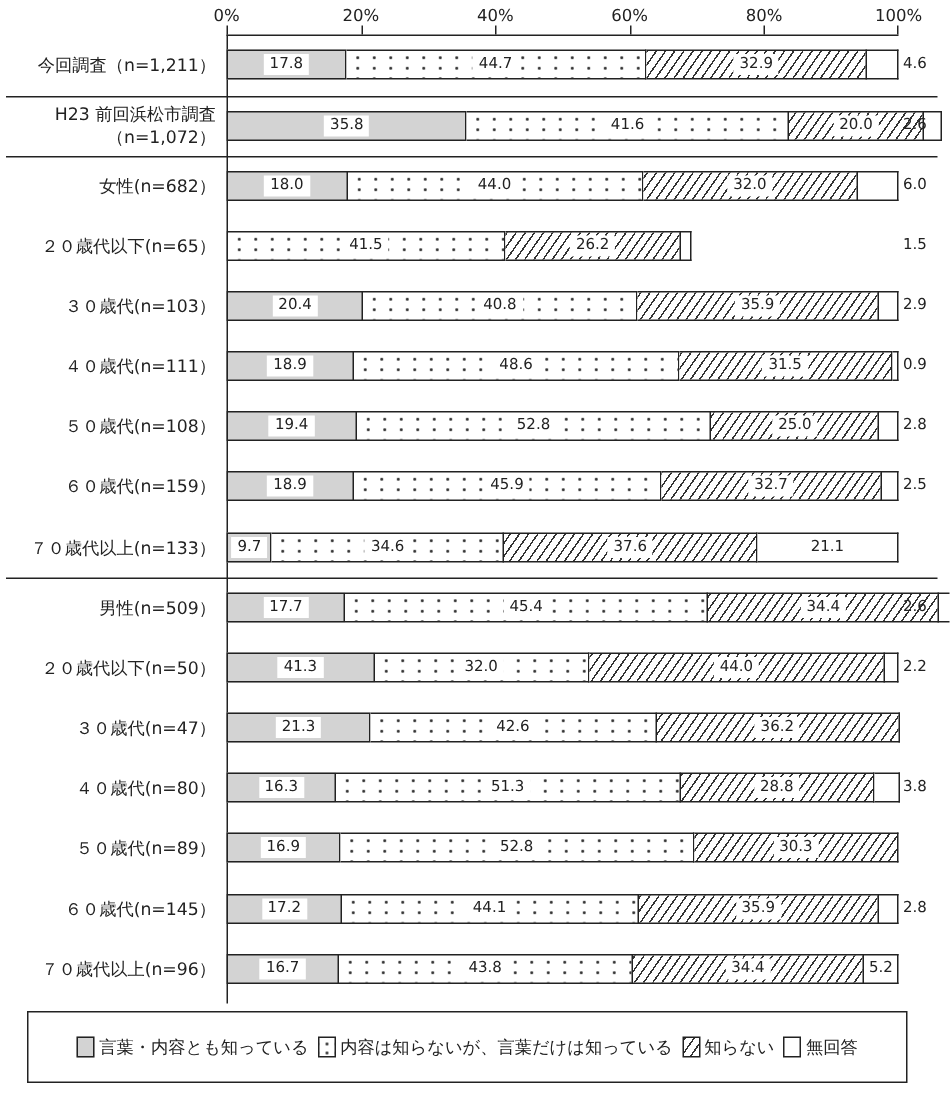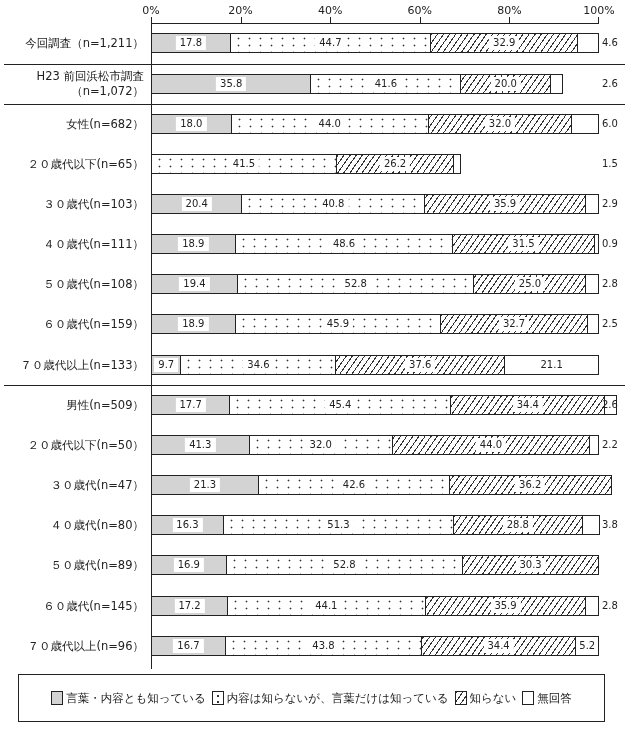--- a/index.html
+++ b/index.html
@@ -73,21 +73,21 @@
       </div>
       <span class="outside" style="left: 602px; top: 37px;">4.6</span>
       <div class="row-label" style="top: 69px;">
         <div>H23 前回浜松市調査</div>
         <div>（n=1,072）</div>
       </div>
       <div class="bar" style="top: 74px;">
         <div class="seg s0" style="width: 160.384px;">
           <span class="val">35.8</span>
         </div>
-        <div class="seg s1" style="width: 150px;">
+        <div class="seg s1" style="width: 215px;">
           <span class="val">41.6</span>
         </div>
         <div class="seg s2" style="width: 89.6px;">
           <span class="val">20.0</span>
         </div>
         <div class="seg s3" style="width: 11.648px;"></div>
       </div>
       <span class="outside" style="left: 602px; top: 78px;">2.6</span>
       <div class="row-label" style="top: 116.5px;">
         <div>女性(n=682）</div>
@@ -199,21 +199,21 @@
           <span class="val">21.1</span>
         </div>
       </div>
       <div class="row-label" style="top: 397.5px;">
         <div>男性(n=509）</div>
       </div>
       <div class="bar" style="top: 395px;">
         <div class="seg s0" style="width: 79.296px;">
           <span class="val">17.7</span>
         </div>
-        <div class="seg s1" style="width: 221px; text-align: center;">
+        <div class="seg s1" style="width: 242px; text-align: center;">
           <span class="val">45.4</span>
         </div>
         <div class="seg s2" style="width: 154.112px;">
           <span class="val">34.4</span>
         </div>
         <div class="seg s3" style="width: 11.648px;"></div>
       </div>
       <span class="outside" style="left: 602px; top: 399px;">2.6</span>
       <div class="row-label" style="top: 437.5px;">
         <div>２０歳代以下(n=50）</div>
@@ -228,21 +228,21 @@
         <div class="seg s2" style="width: 197.12px;">
           <span class="val">44.0</span>
         </div>
         <div class="seg s3" style="width: 8.96px;"></div>
       </div>
       <span class="outside" style="left: 602px; top: 439px;">2.2</span>
       <div class="row-label" style="top: 477.5px;">
         <div>３０歳代(n=47）</div>
       </div>
       <div class="bar" style="top: 475px;">
-        <div class="seg s0" style="width: 108px;">
+        <div class="seg s0" style="width: 96px;">
           <span class="val">21.3</span>
         </div>
         <div class="seg s1" style="width: 190.848px;">
           <span class="val">42.6</span>
         </div>
         <div class="seg s2" style="width: 161.728px;">
           <span class="val">36.2</span>
         </div>
       </div>
       <div class="row-label" style="top: 517.5px;">

